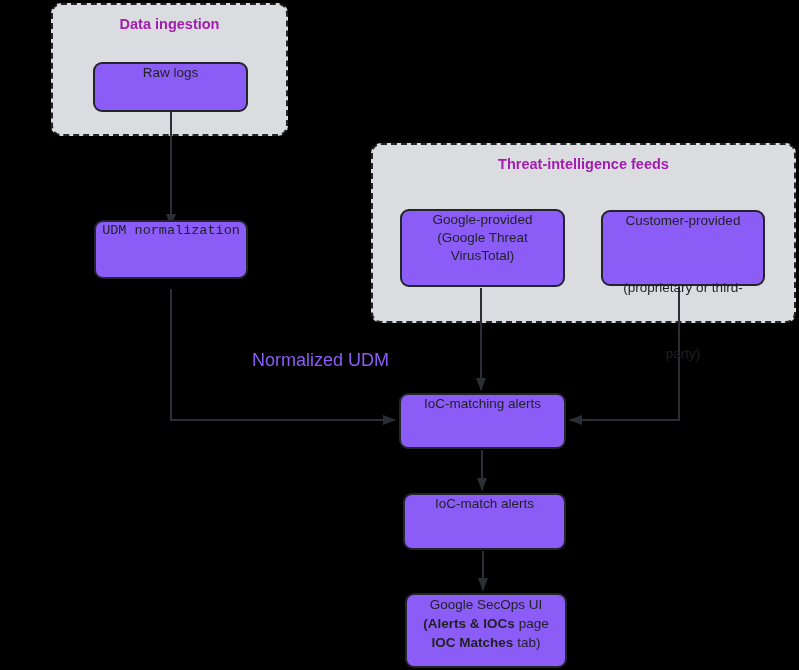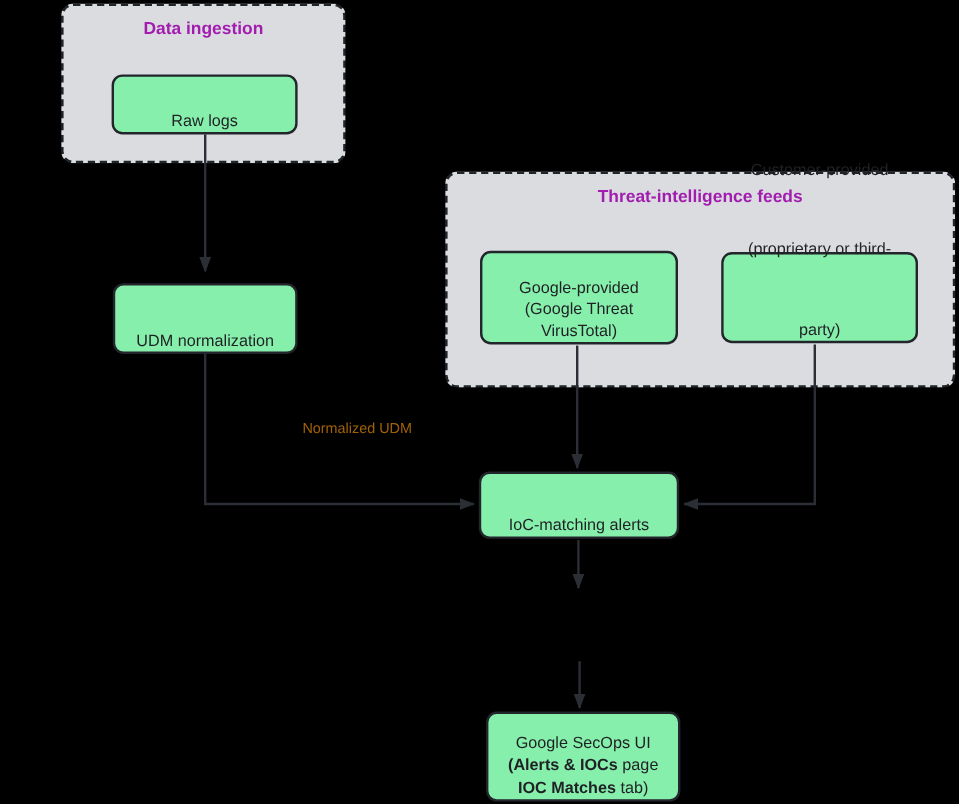--- a/index.html
+++ b/index.html
@@ -26,47 +26,47 @@
     color: #a21caf;
     padding-top: 11px;
   }
   svg.edges {
     position: absolute;
     left: 0; top: 0;
     z-index: 2;
   }
   .node {
     position: absolute;
-    background: #86efac;
+    background: #8b5cf6;
     border: 2px solid #22252b;
     border-radius: 9px;
     box-sizing: border-box;
     display: flex;
     flex-direction: column;
     align-items: center;
-    justify-content: flex-end;
+    justify-content: flex-start;
     text-align: center;
     font-size: 13.5px;
     line-height: 18.5px;
     color: #1f2124;
     z-index: 3;
   }
   .node .b { font-weight: 700; }
   .edge-label {
     position: absolute;
-    font-size: 12px;
-    color: #a16207;
+    font-size: 18px;
+    color: #8b5cf6;
     z-index: 2;
     white-space: nowrap;
   }
   
   #group-data-ingestion { left: 51px; top: 3px; width: 237px; height: 133px; }
   #group-threat-feeds   { left: 371px; top: 143px; width: 425px; height: 180px; }
   #node-raw-logs        { left: 93px;  top: 62px;  width: 155px; height: 50px; }
-  #node-udm             { left: 94px;  top: 236px; width: 154px; height: 59px; }
+  #node-udm             { left: 94px;  top: 220px; width: 154px; height: 59px; font-family: Liberation Mono, monospace; }
   #node-google          { left: 400px; top: 209px; width: 165px; height: 78px; line-height: 18px; }
   #node-customer        { left: 601px; top: 210px; width: 164px; height: 76px; gap: 48px; }
   #node-engine          { left: 399px; top: 393px; width: 167px; height: 56px; }
   #node-alerts          { left: 403px; top: 493px; width: 163px; height: 57px; }
   #node-secops          { left: 405px; top: 593px; width: 162px; height: 75px; line-height: 19px; }
   #label-normalized-udm { left: 252px; top: 350px; }
 </style>
 </head>
 <body>
 
@@ -113,20 +113,23 @@
   <div class="node" id="node-customer">
     <div>Customer-provided</div>
     <div>(proprietary or third-</div>
     <div>party)</div>
   </div>
 
   <div class="node" id="node-engine">
     <div>IoC-matching alerts</div>
   </div>
 
+  <div class="node" id="node-alerts">
+    <div>IoC-match alerts</div>
+  </div>
 
   <div class="node" id="node-secops">
     <div>Google SecOps UI</div>
     <div><span class="b">(Alerts &amp; IOCs</span> <span>page</span></div>
     <div><span class="b">IOC Matches</span> <span>tab)</span></div>
   </div>
 
 </div>
 
 </body></html>

